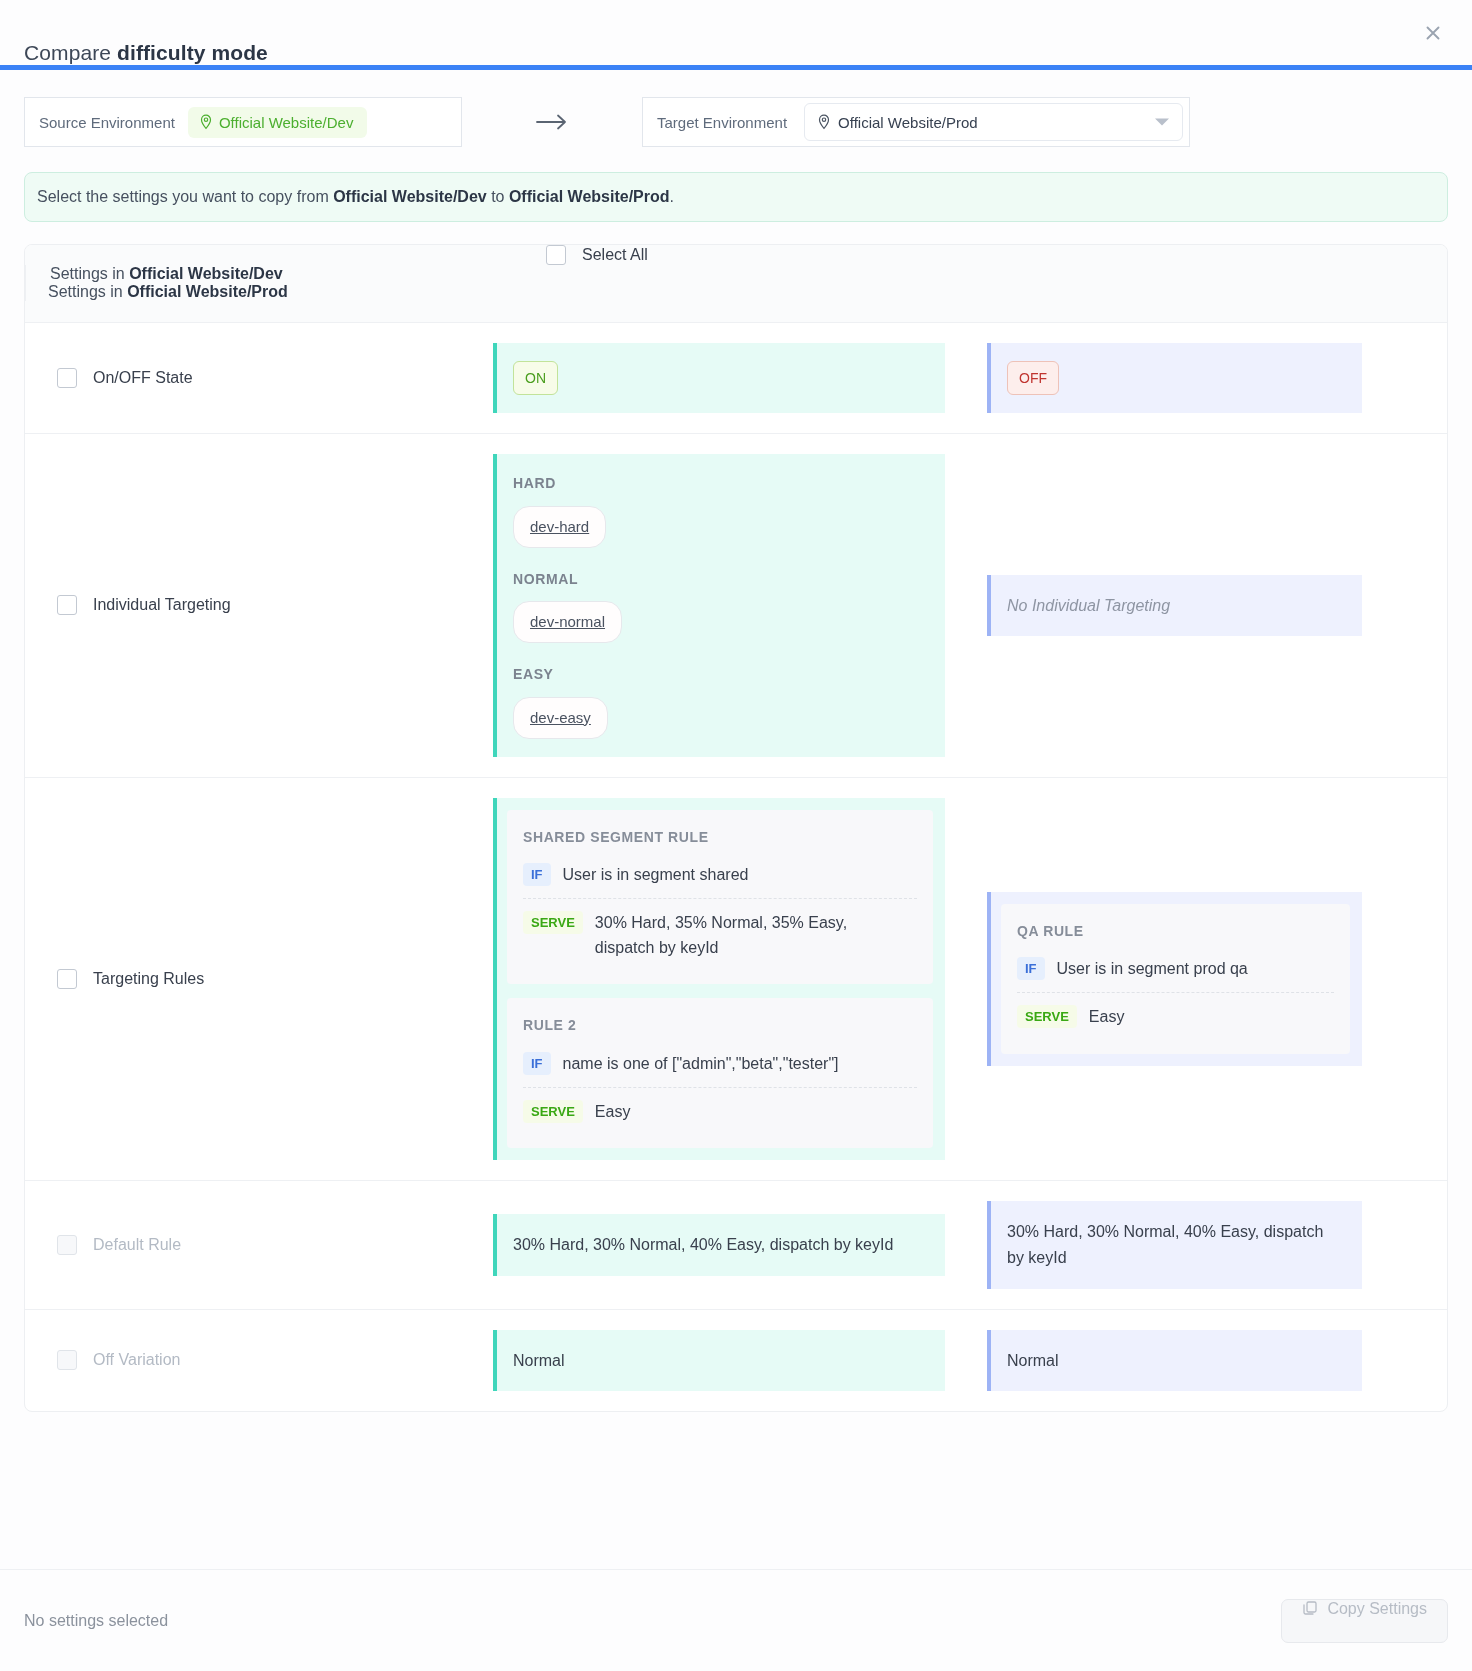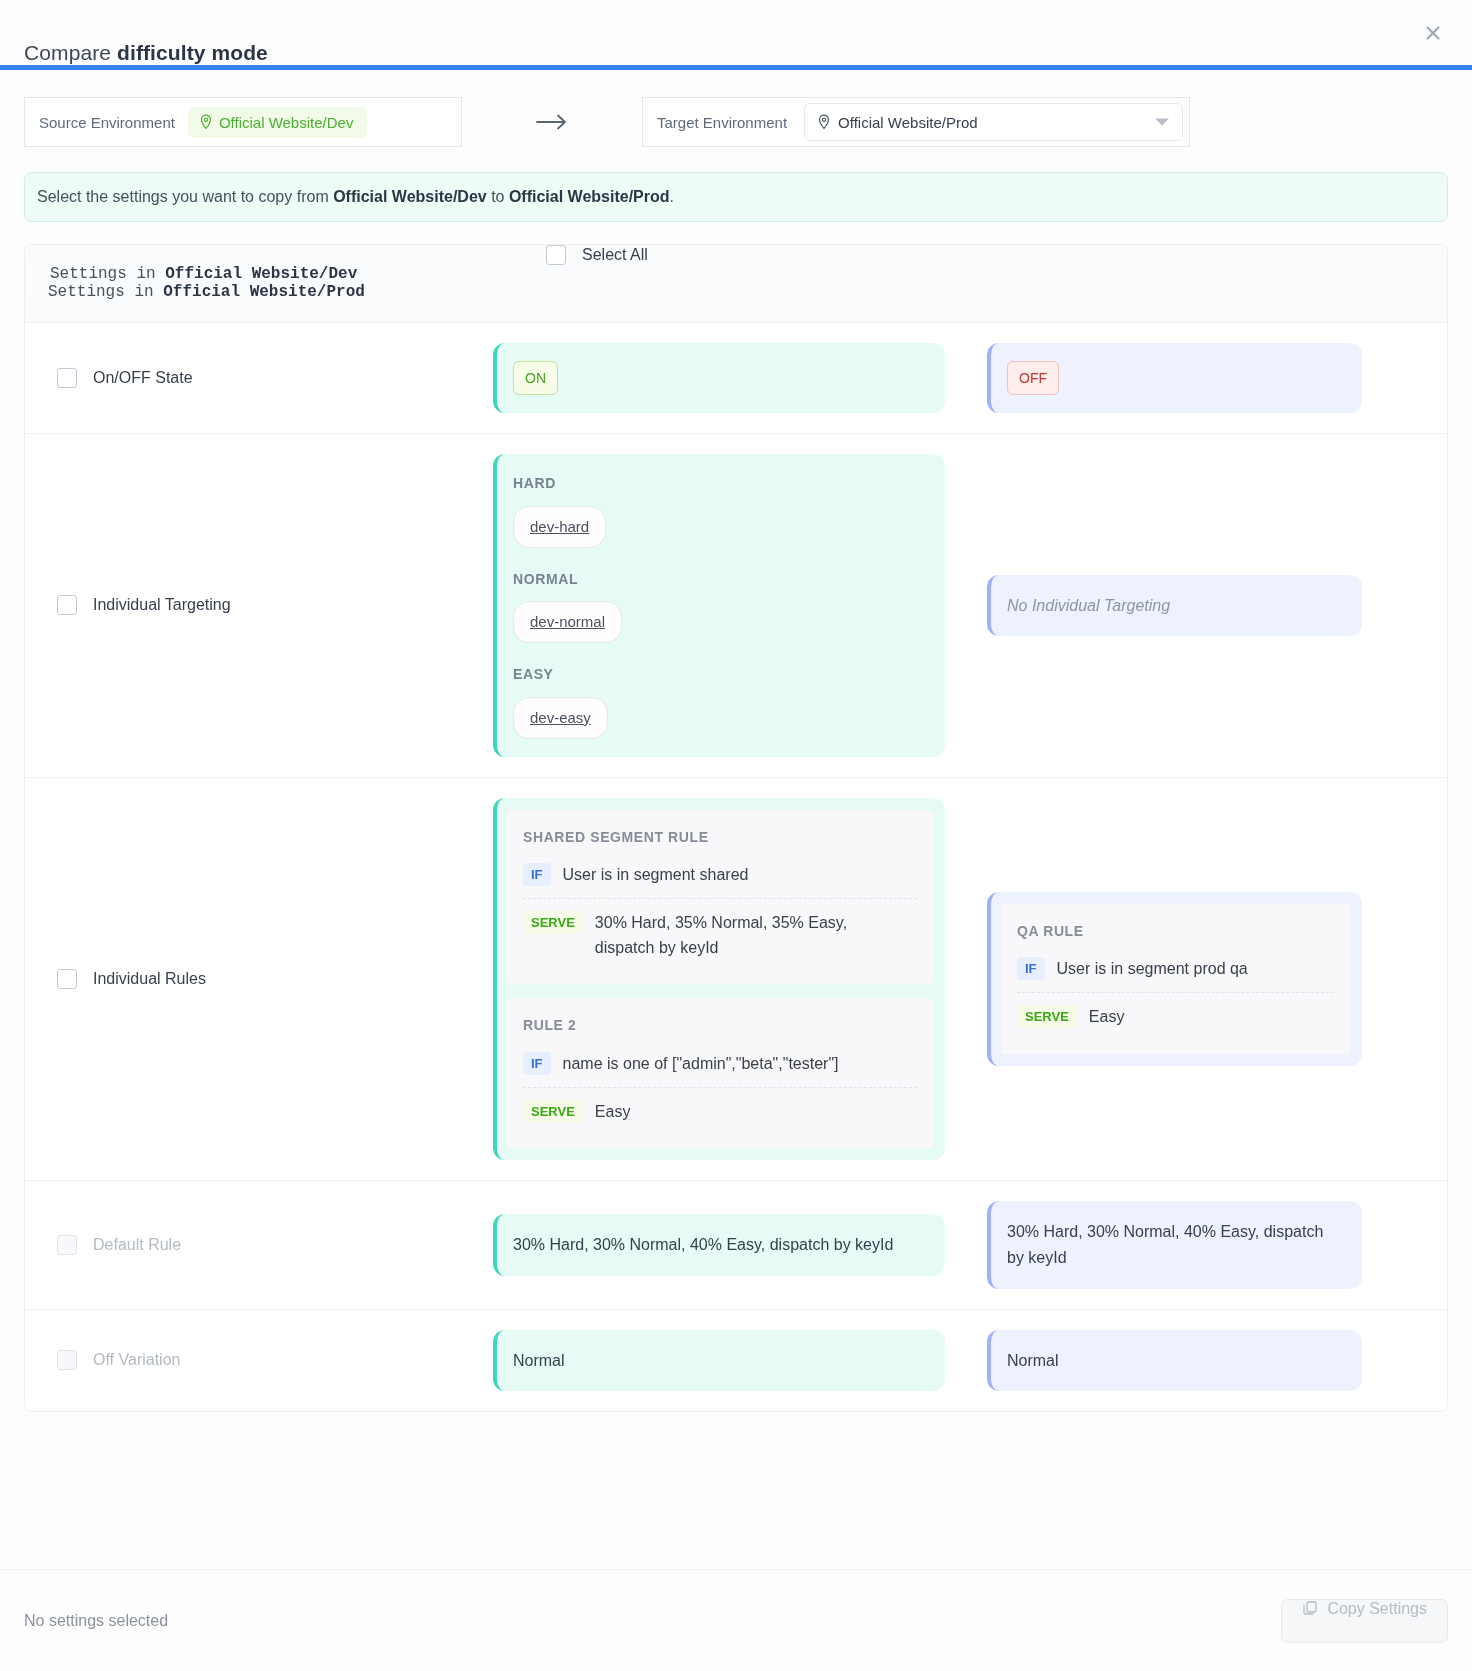--- a/index.html
+++ b/index.html
@@ -107,21 +107,21 @@
     display: flex; align-items: center;
     background: #fafbfc;
     height: 78px;
     border-bottom: 1px solid #eef0f3;
     flex-direction: column;
   }
   .col-label { width: 444px; display: flex; align-items: center; padding-left: 32px; }
   .col-src, .col-tgt { display: flex; align-items: center; }
   .col-src { width: 496px; padding-left: 24px; border-left: 1px solid #eef0f3; align-self: stretch; }
   .col-tgt { width: 480px; padding-left: 22px; border-left: 1px solid #eef0f3; align-self: stretch; }
-  .th-text { font-size: 16px; color: #46505f; font-weight: 400; font-family: Liberation Mono, monospace; }
+  .th-text { font-size: 16px; color: #46505f; font-weight: 400; }
   .th-text b { font-weight: 700; color: #2c3646; }
 
   .cbox {
     width: 20px; height: 20px; min-width: 20px;
     border: 1.5px solid #c3c9d2; border-radius: 3px;
     background: #fff; margin-right: 16px; cursor: pointer;
   }
   .cbox.disabled { border-color: #e0e4e9; background: #f7f8fa; cursor: default; }
   .row-label-text { font-size: 16px; color: #39404d; }
   .row-label-text.dim { color: #b3bac4; }
@@ -131,21 +131,21 @@
     border-bottom: 1px solid #eef0f3;
   }
   .trow:last-child { border-bottom: none; }
   .trow .col-label { align-items: center; }
   .trow .col-src, .trow .col-tgt { border-left: none; align-items: center; }
   .trow .col-src { padding: 20px 0 20px 24px; }
   .trow .col-tgt { padding: 20px 0 20px 22px; }
 
   
   .panel {
-    width: 452px; border-radius: 12px;
+    width: 452px; border-radius: 0;
     border-left: 4px solid #3fd6bb;
     background: #e6fbf6;
     padding: 18px 18px 18px 16px;
     font-size: 16px; color: #39404d; line-height: 1.6;
   }
   .panel.tgt {
     width: 375px;
     border-left-color: #9db3f5;
     background: #eef1fe;
   }
@@ -314,21 +314,21 @@
         </div>
       </div>
       <div class="col-tgt">
         <div class="panel tgt empty-tgt">No Individual Targeting</div>
       </div>
     </div>
 
     <div class="trow">
       <div class="col-label">
         <span class="cbox"></span>
-        <span class="row-label-text">Individual Rules</span>
+        <span class="row-label-text">Targeting Rules</span>
       </div>
       <div class="col-src">
         <div class="panel" style="padding:12px 12px 12px 10px;">
           <div class="rule-card">
             <div class="rule-name">SHARED SEGMENT RULE</div>
             <div class="rule-line">
               <span class="tag if">IF</span>
               <span class="rule-text">User is in segment shared</span>
             </div>
             <div class="divider"></div>

